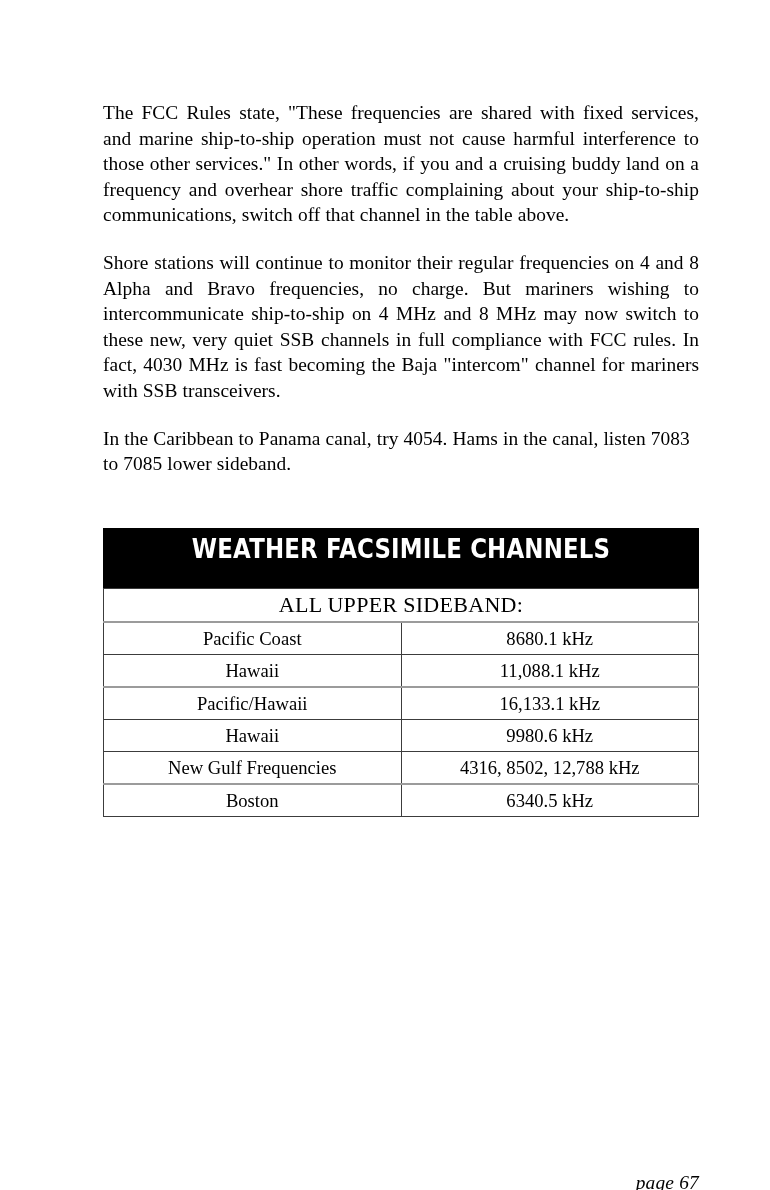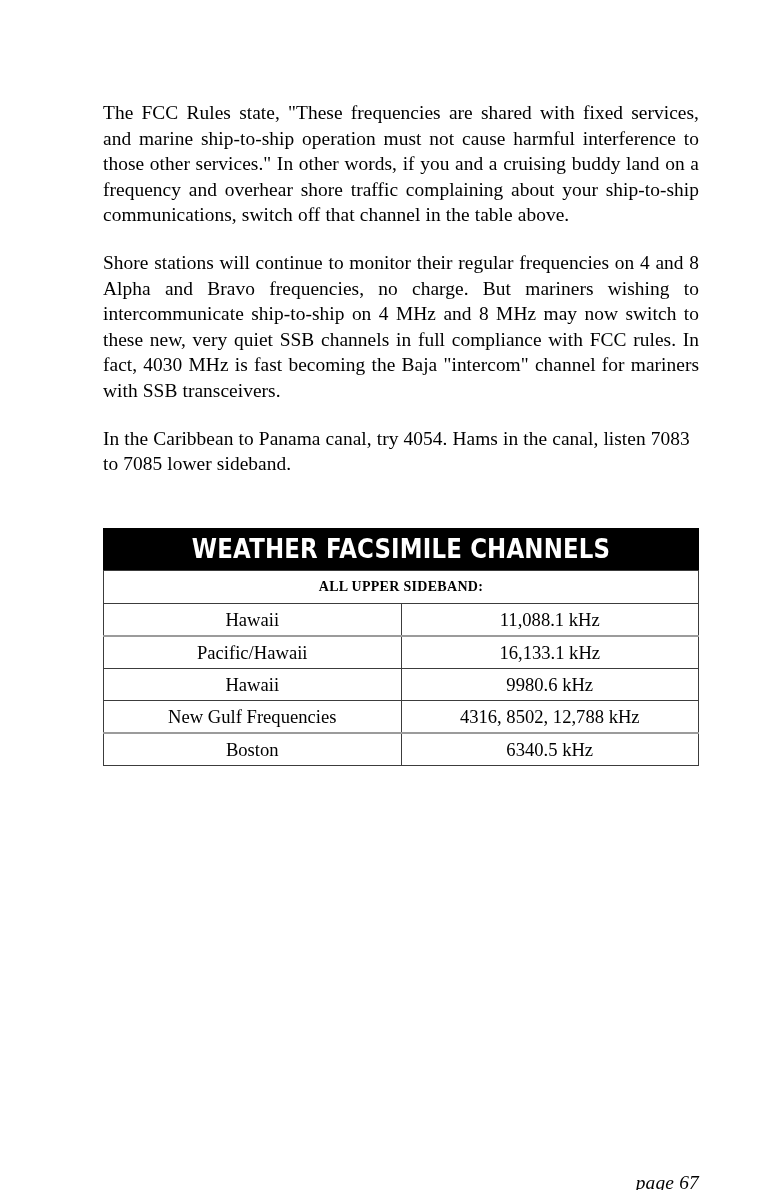--- a/index.html
+++ b/index.html
@@ -62,21 +62,21 @@
     font-weight: bold;
     font-size: 26px;
     letter-spacing: 0.2px;
     transform: scaleX(0.88);
     transform-origin: center center;
     white-space: nowrap;
     overflow: hidden;
   }
   .title-bar-outer {
     background: #000000;
-    height: 42px;
+    height: 60px;
     overflow: hidden;
     position: relative;
   }
   
   .title-bar-outer::before {
     content: "";
     position: absolute;
     left: 101px;
     top: 0;
     width: 54px;
@@ -92,22 +92,22 @@
   table.freq td {
     border: 1px solid #3c3c3c;
     font-size: 18.6px;
     text-align: center;
     height: 31px;
     padding: 0 4px;
     vertical-align: middle;
     white-space: nowrap;
   }
   table.freq tr.subhead td {
-    font-weight: bold;
-    font-size: 14px;
+    font-weight: normal;
+    font-size: 22px;
     height: 32px;
     letter-spacing: 0.3px;
   }
   
   table.freq tr.lite td { border-top-color: #9b9b9b; border-top-width: 2px; }
   table.freq td.col-a { width: 275px; }
   table.freq td.col-b { width: 319px; }
 
   
   .folio {
@@ -134,20 +134,24 @@
 
     <div class="title-bar-outer">
       <div class="title-bar">WEATHER FACSIMILE CHANNELS</div>
     </div>
 
     <table class="freq">
       <tbody>
         <tr class="subhead">
           <td colspan="2">ALL UPPER SIDEBAND:</td>
         </tr>
+        <tr class="lite">
+          <td class="col-a">Pacific Coast</td>
+          <td class="col-b">8680.1 kHz</td>
+        </tr>
         <tr>
           <td class="col-a">Hawaii</td>
           <td class="col-b">11,088.1 kHz</td>
         </tr>
         <tr class="lite">
           <td class="col-a">Pacific/Hawaii</td>
           <td class="col-b">16,133.1 kHz</td>
         </tr>
         <tr>
           <td class="col-a">Hawaii</td>

